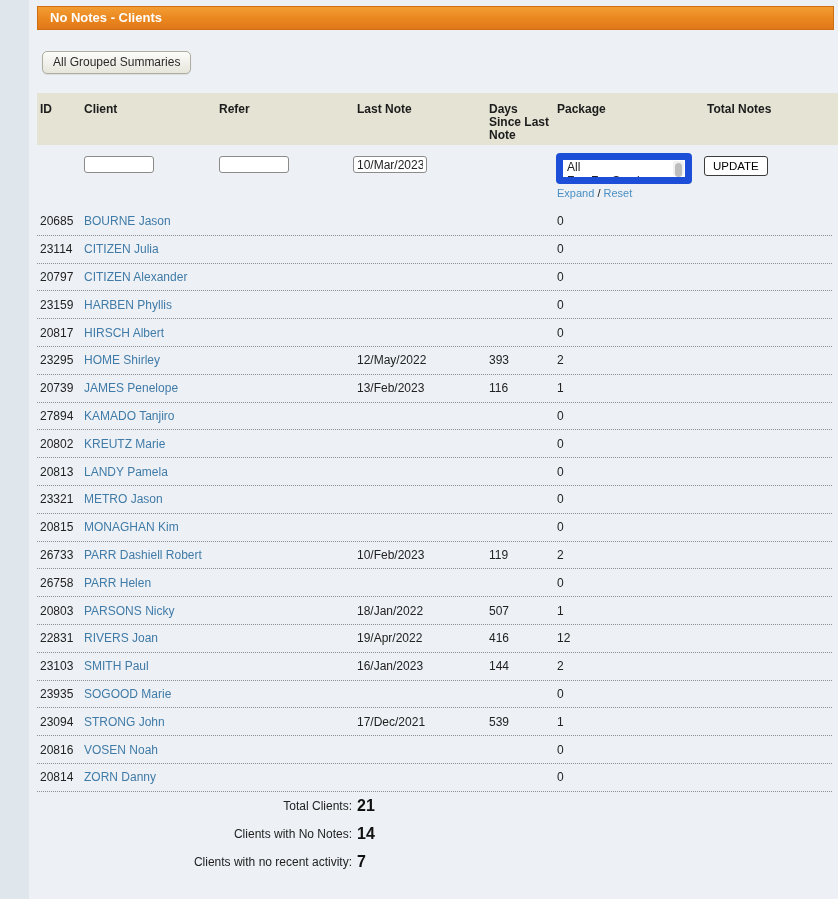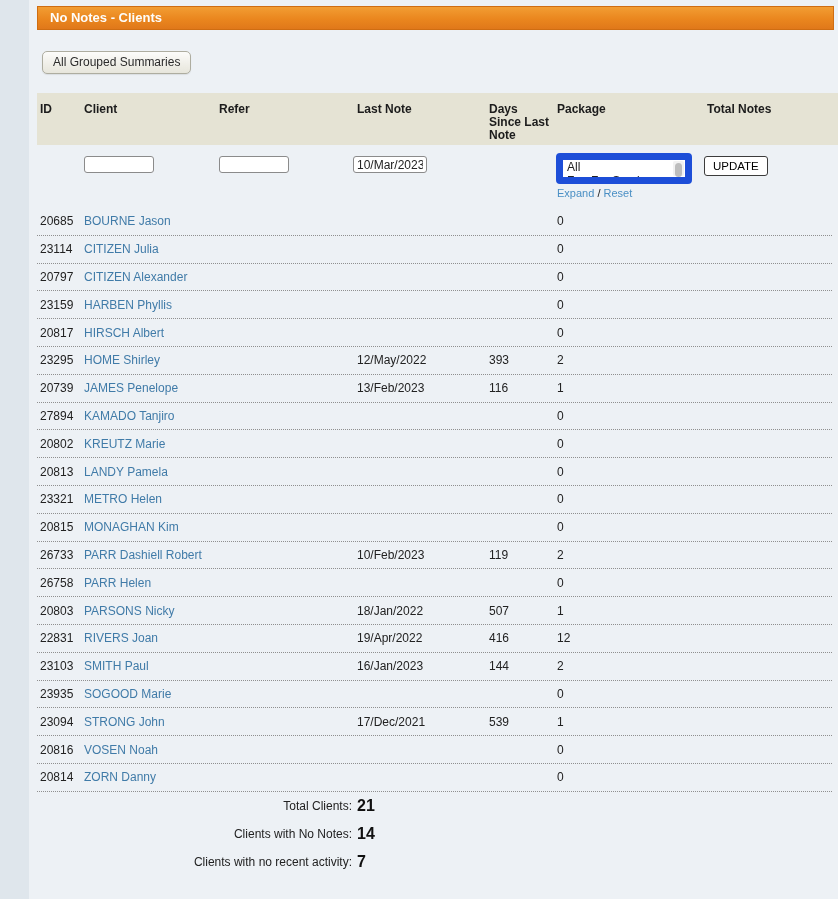--- a/index.html
+++ b/index.html
@@ -223,21 +223,21 @@
         <span>20813</span>
         <a class="client-link">LANDY Pamela</a>
         <span></span>
         <span></span>
         <span></span>
         <span>0</span>
         <span></span>
       </div>
       <div class="row grid">
         <span>23321</span>
-        <a class="client-link">METRO Helen</a>
+        <a class="client-link">METRO Jason</a>
         <span></span>
         <span></span>
         <span></span>
         <span>0</span>
         <span></span>
       </div>
       <div class="row grid">
         <span>20815</span>
         <a class="client-link">MONAGHAN Kim</a>
         <span></span>

